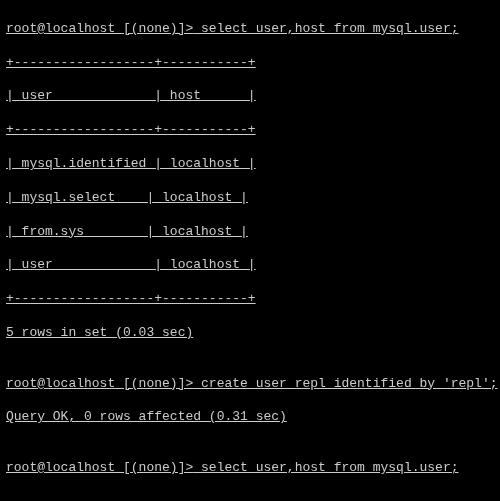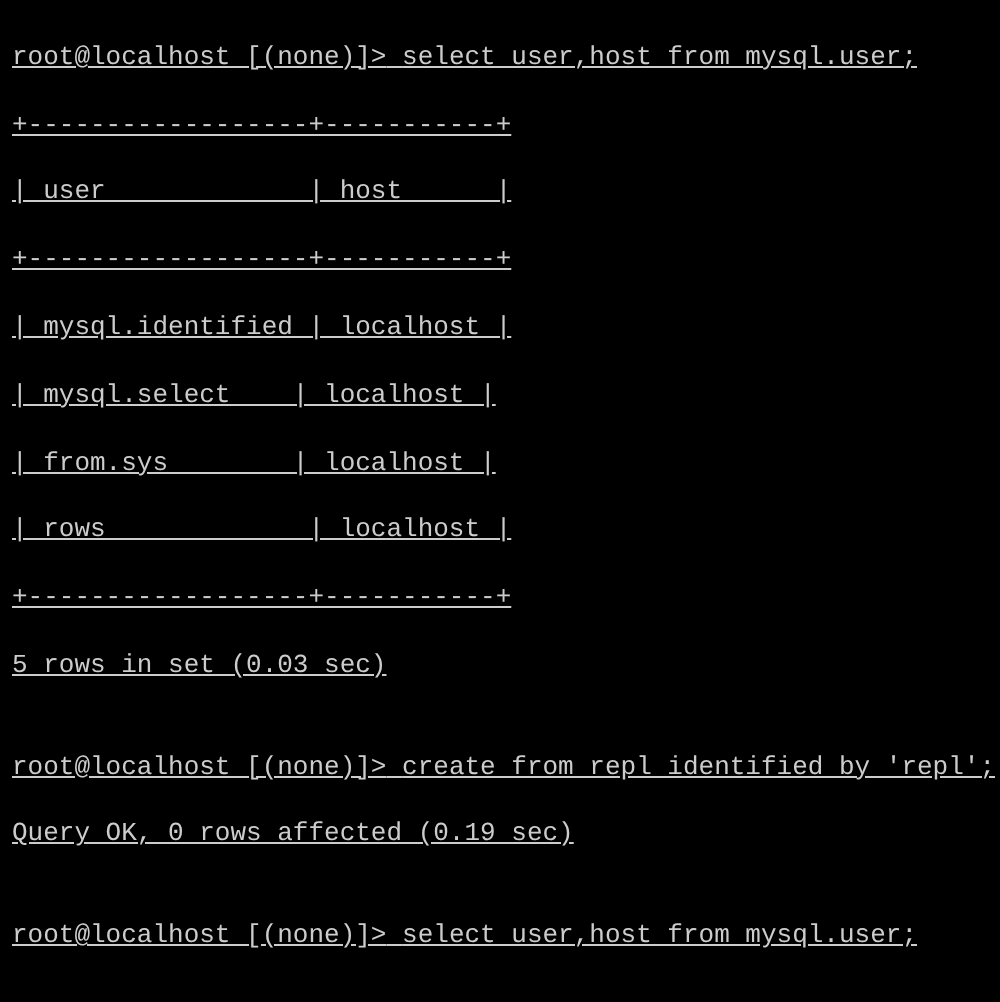--- a/index.html
+++ b/index.html
@@ -24,26 +24,26 @@
 <body>
 
 <div class="term">
 <span class="line"><span>root@localhost [(none)]&gt;</span> <span>select user,host from mysql.user;</span></span>
 <span class="line">+------------------+-----------+</span>
 <span class="line">| user             | host      |</span>
 <span class="line">+------------------+-----------+</span>
 <span class="line">| mysql.identified | localhost |</span>
 <span class="line">| mysql.select    | localhost |</span>
 <span class="line">| from.sys        | localhost |</span>
-<span class="line">| rows             | localhost |</span>
+<span class="line">| user             | localhost |</span>
 <span class="line">+------------------+-----------+</span>
 <span class="line">5 rows in set (0.03 sec)</span>
 <span class="line"></span>
-<span class="line"><span>root@localhost [(none)]&gt;</span> <span>create from repl identified by 'repl';</span></span>
-<span class="line">Query OK, 0 rows affected (0.19 sec)</span>
+<span class="line"><span>root@localhost [(none)]&gt;</span> <span>create user repl identified by 'repl';</span></span>
+<span class="line">Query OK, 0 rows affected (0.31 sec)</span>
 <span class="line"></span>
 <span class="line"><span>root@localhost [(none)]&gt;</span> <span>select user,host from mysql.user;</span></span>
 
 
 
 
 
 
 
 

